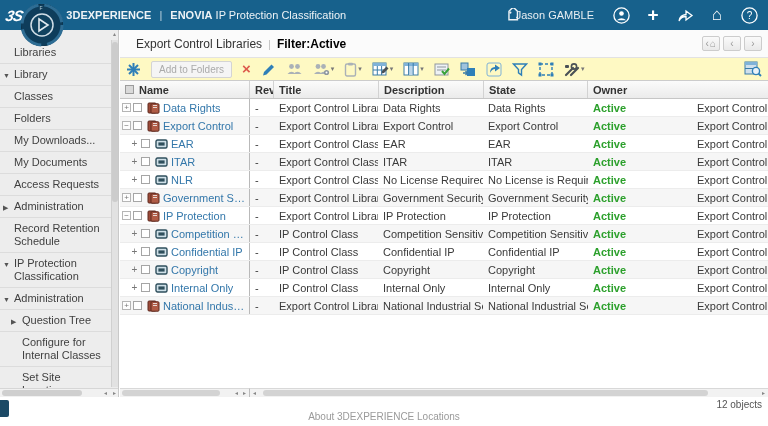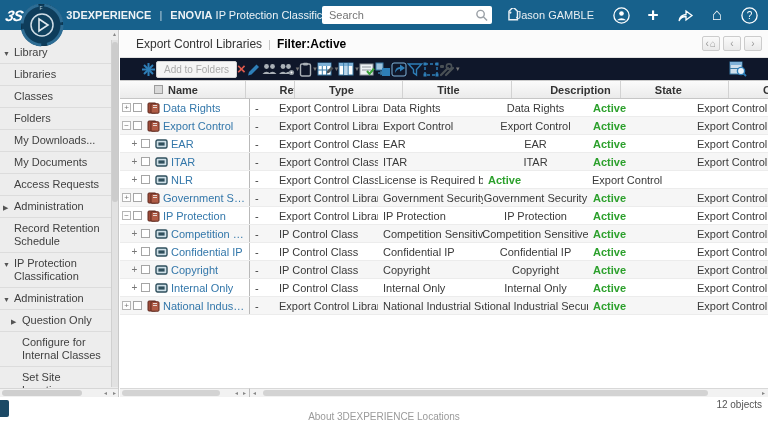--- a/index.html
+++ b/index.html
@@ -55,41 +55,41 @@
     padding-left:16px; background:#fbfbfb; }
   .titlebar .ttl { font-size:12px; color:#333; }
   .titlebar .tsep { margin:0 6px; color:#c0c0c0; }
   .titlebar .tfilter { font-size:12px; font-weight:bold; color:#000000; }
   .navbtns { margin-left:auto; display:flex; gap:3px; padding-right:6px; }
   .navbtn { min-width:18px; height:15px; border:1px solid #ccc; border-radius:2px;
     background:linear-gradient(#fafafa,#e9e9e9); color:#9a9a9a; font-size:10px;
     display:flex; align-items:center; justify-content:center; padding:0 3px; gap:1px; }
 
   .toolbar { height:23px; border-bottom:1px solid #ccc; display:flex; align-items:center;
-    padding:0 21px; gap:0; background:#0f172a; }
+    padding:0 6px; gap:10px; background:#fef9c3; }
   .tbico { display:flex; align-items:center; height:18px; cursor:pointer; }
   .caret { font-size:7px; color:#777; margin-left:1px; }
   .addfold { font-size:10px; color:#aaa; background:#f5f5f5; border:1px solid #d4d4d4;
     border-radius:2px; padding:2px 7px; }
   .xdel { color:#DD5A4C; font-size:15px; font-weight:bold; line-height:14px; }
   .tb-right { margin-left:auto; }
 
   
   .thead { display:flex; height:18px; background:linear-gradient(#fbfbfb,#ebebeb);
     border-bottom:1px solid #c6c6c6; font-weight:bold; color:#333; }
-  .thead .cell { border-right:1px solid #d2d2d2; display:flex; align-items:center;margin-left:29px; }
+  .thead .cell { border-right:1px solid #d2d2d2; display:flex; align-items:center; }
   .trow { display:flex; height:18px; border-bottom:1px solid #ececec; background:#fff; }
   .trow.alt { background:#f6f6f6; }
   .cell { padding:0 5px; display:flex; align-items:center; overflow:hidden;
     white-space:nowrap; }
   .c-name { width:130px; border-right:1px solid #b9b9b9; padding:0 2px 0 2px; }
   .c-rev  { width:24px; }
   .c-type { width:104px; }
   .c-title{ width:105px; }
-  .c-desc { width:105px;justify-content:center; }
+  .c-desc { width:105px; }
   .c-state{ width:104px; }
   .c-owner{ flex:1; border-right:none !important; }
   .hcbx { width:9px; height:9px; background:#d9d9d9; border:1px solid #9c9c9c;
     margin:0 5px 0 3px; }
   .cbx { width:9px; height:9px; background:#fff; border:1px solid #a5a5a5;
     margin:0 3px 0 1px; flex:none; }
   .exp-box { width:9px; height:9px; border:1px solid #b5b5b5; background:#fdfdfd;
     color:#777; font-size:8px; line-height:7px; text-align:center; flex:none; margin-right:1px; }
   .exp-plus { width:9px; color:#777; font-size:10px; line-height:9px; text-align:center;
     flex:none; margin-right:1px; }
@@ -130,27 +130,20 @@
       <path d="M19 16 L28 22 L19 28 Z" fill="none" stroke="#dfe9ef" stroke-width="1.6"></path>
       <text x="21" y="7" font-size="5" fill="#b8cdd9" text-anchor="middle">F</text>
     </svg>
   </span>
   <span class="apptitle">
     <b>3DEXPERIENCE</b>
     <span class="pipe">|</span>
     <b>ENOVIA</b>
     <span>IP Protection Classification</span>
   </span>
-  <span class="searchwrap">
-    <input placeholder="Search" style="">
-    <svg width="14" height="14" viewBox="0 0 14 14">
-      <circle cx="6" cy="6" r="4" fill="none" stroke="#9aa0a6" stroke-width="1.5"></circle>
-      <line x1="9" y1="9" x2="13" y2="13" stroke="#9aa0a6" stroke-width="1.5"></line>
-    </svg>
-  </span>
   <span class="tagbtn">
     <svg width="15" height="15" viewBox="0 0 15 15">
       <path d="M8 1 L14 7 L8 13 L2 7 L2 3 Q2 1 4 1 Z" fill="none" stroke="#eef3f6" stroke-width="1.4" transform="rotate(45 7.5 7.5)"></path>
       <circle cx="5.4" cy="4.6" r="1.1" fill="#eef3f6"></circle>
     </svg>
   </span>
   <span class="topright">
     <span class="username">Jason GAMBLE</span>
     <span class="tico">
       <svg width="17" height="17" viewBox="0 0 17 17">
@@ -170,32 +163,32 @@
       <svg width="17" height="17" viewBox="0 0 17 17">
         <circle cx="8.5" cy="8.5" r="7.6" fill="none" stroke="#fff" stroke-width="1.3"></circle>
         <text x="8.5" y="12" font-size="10" fill="#fff" text-anchor="middle" font-family="Liberation Sans">?</text>
       </svg>
     </span>
   </span>
 </div>
 
 <div class="sidebar">
   <div class="sb-list">
+      <div class="sb-item"><span class="sb-label">Libraries</span></div>
       <div class="sb-item sb-section"><span class="sb-tri">▼</span><span class="sb-label">Library</span></div>
-      <div class="sb-item"><span class="sb-label">Libraries</span></div>
       <div class="sb-item"><span class="sb-label">Classes</span></div>
       <div class="sb-item"><span class="sb-label">Folders</span></div>
       <div class="sb-item"><span class="sb-label">My Downloads...</span></div>
       <div class="sb-item"><span class="sb-label">My Documents</span></div>
       <div class="sb-item"><span class="sb-label">Access Requests</span></div>
       <div class="sb-item sb-section"><span class="sb-tri">▶</span><span class="sb-label">Administration</span></div>
       <div class="sb-item"><span class="sb-label">Record Retention Schedule</span></div>
       <div class="sb-item sb-section"><span class="sb-tri">▼</span><span class="sb-label">IP Protection Classification</span></div>
       <div class="sb-item sb-section"><span class="sb-tri">▼</span><span class="sb-label">Administration</span></div>
-      <div class="sb-item sb-section sb-ind"><span class="sb-tri">▶</span><span class="sb-label">Question Only</span></div>
+      <div class="sb-item sb-section sb-ind"><span class="sb-tri">▶</span><span class="sb-label">Question Tree</span></div>
       <div class="sb-item sb-ind"><span class="sb-label">Configure for Internal Classes</span></div>
       <div class="sb-item sb-ind"><span class="sb-label">Set Site Locations</span></div>
     </div>
   <div class="sb-vup">▴</div>
   <div class="sb-vscroll">
     <div class="sb-vthumb"></div>
   </div>
   <div class="sb-hscroll">
     <div class="sb-hthumb"></div>
     <span class="sb-harrow" style="right:12px;">◂</span>
@@ -337,23 +330,20 @@
   </div>
 
   <div class="thead">
     <div class="cell c-name">
       <span class="hcbx"></span>
       <span>Name</span>
     </div>
     <div class="cell c-rev">
         <span>Rev</span>
       </div>
-    <div class="cell c-type">
-        <span>Type</span>
-      </div>
     <div class="cell c-title">
         <span>Title</span>
       </div>
     <div class="cell c-desc">
         <span>Description</span>
       </div>
     <div class="cell c-state">
         <span>State</span>
       </div>
     <div class="cell c-owner">
@@ -467,20 +457,21 @@
               <svg width="13" height="10" viewBox="0 0 13 10">
                 <rect x="1" y="1" width="11" height="8" rx="1.5" fill="#cfe0e8" stroke="#2f4f5c" stroke-width="1.4"></rect>
                 <rect x="3.4" y="3.4" width="6.2" height="3.2" fill="#2f4f5c"></rect>
               </svg>
             </span>
             <span class="olink">NLR</span>
           </span>
         </div>
         <div class="cell c-rev">-</div>
         <div class="cell c-type">Export Control Class</div>
+        <div class="cell c-title">No License Required</div>
         <div class="cell c-desc">No License is Required be...</div>
         <div class="cell c-state">
           <span class="state-active">Active</span>
         </div>
         <div class="cell c-owner">Export Control</div>
       </div>
       <div class="trow alt">
         <div class="cell c-name">
           <span style="display: flex; align-items: center; overflow: hidden;">
             <span class="exp-box">+</span>

